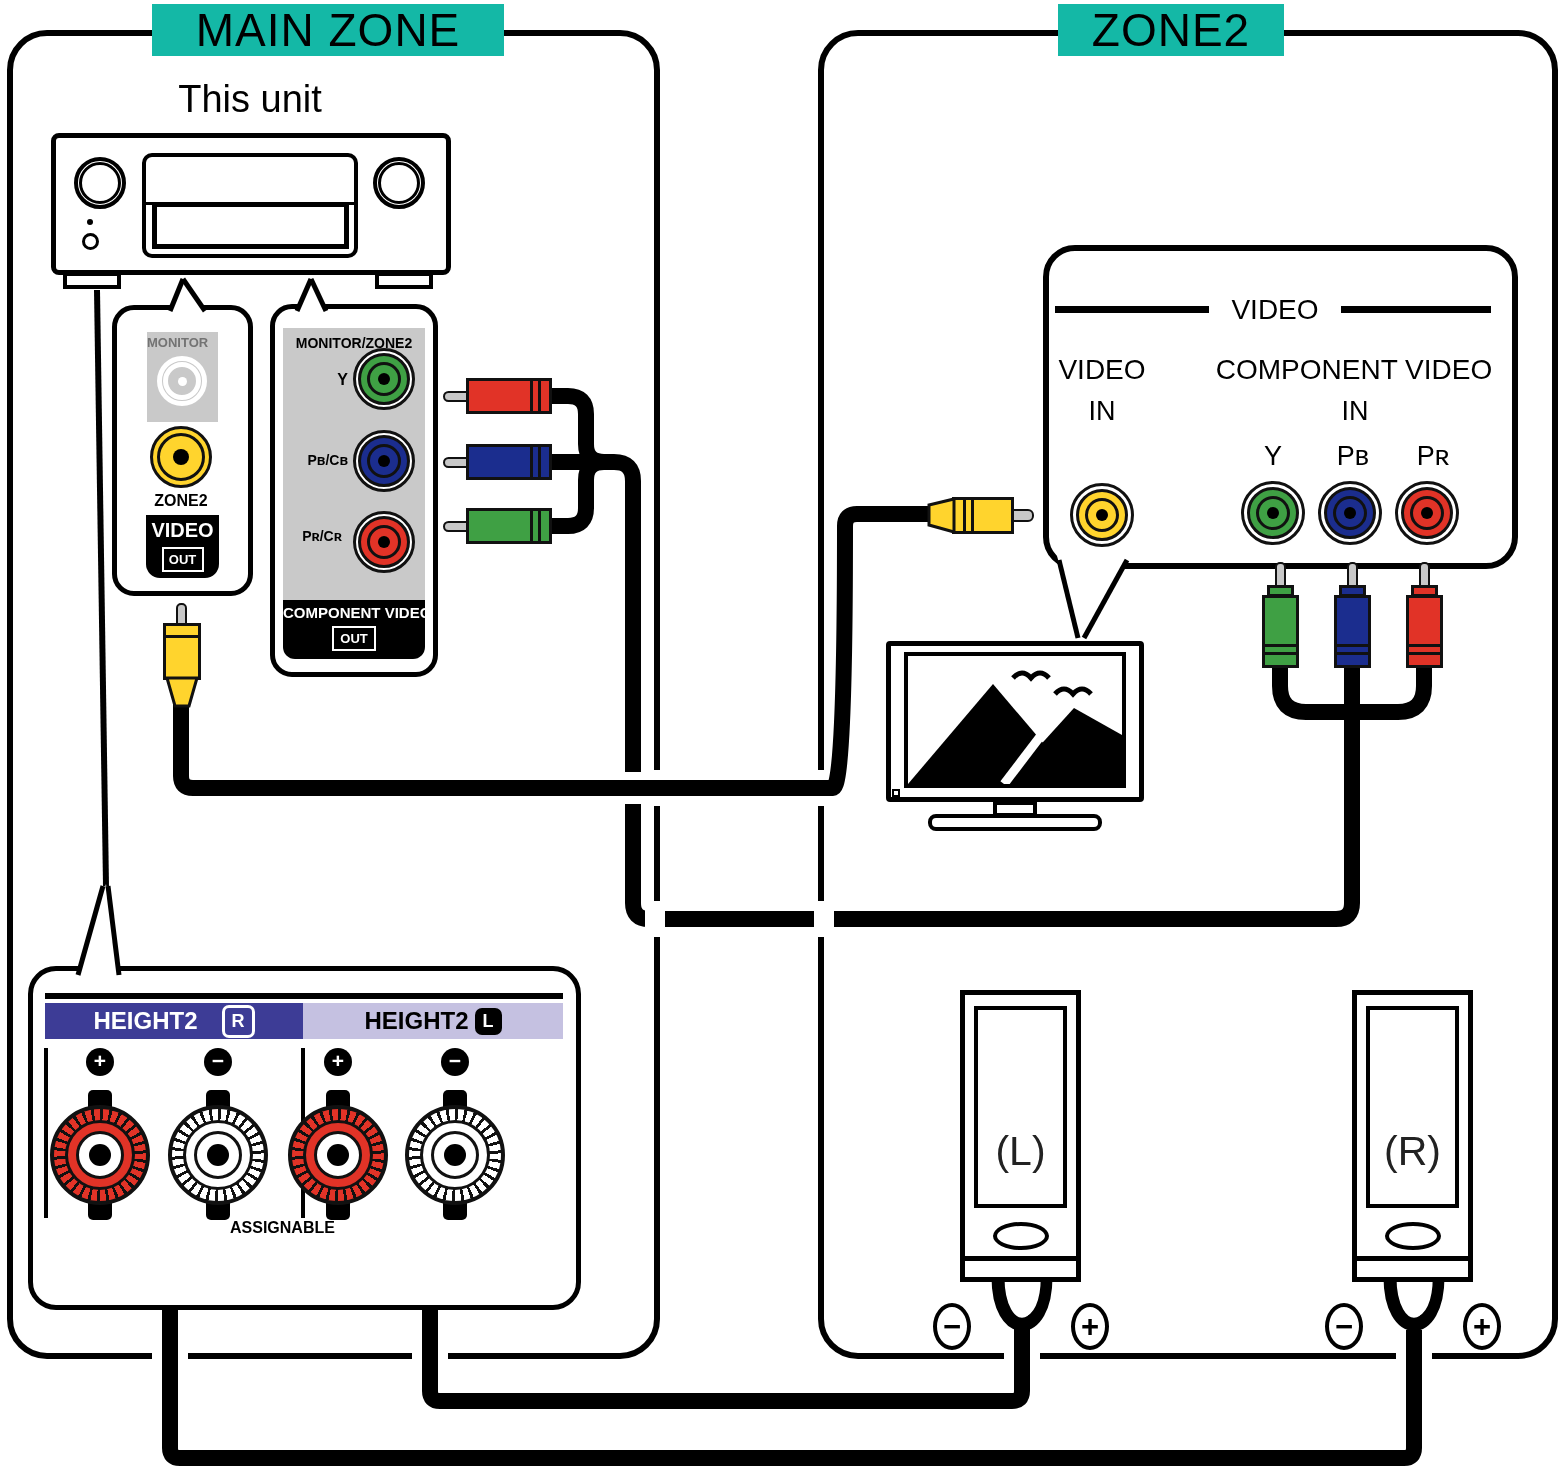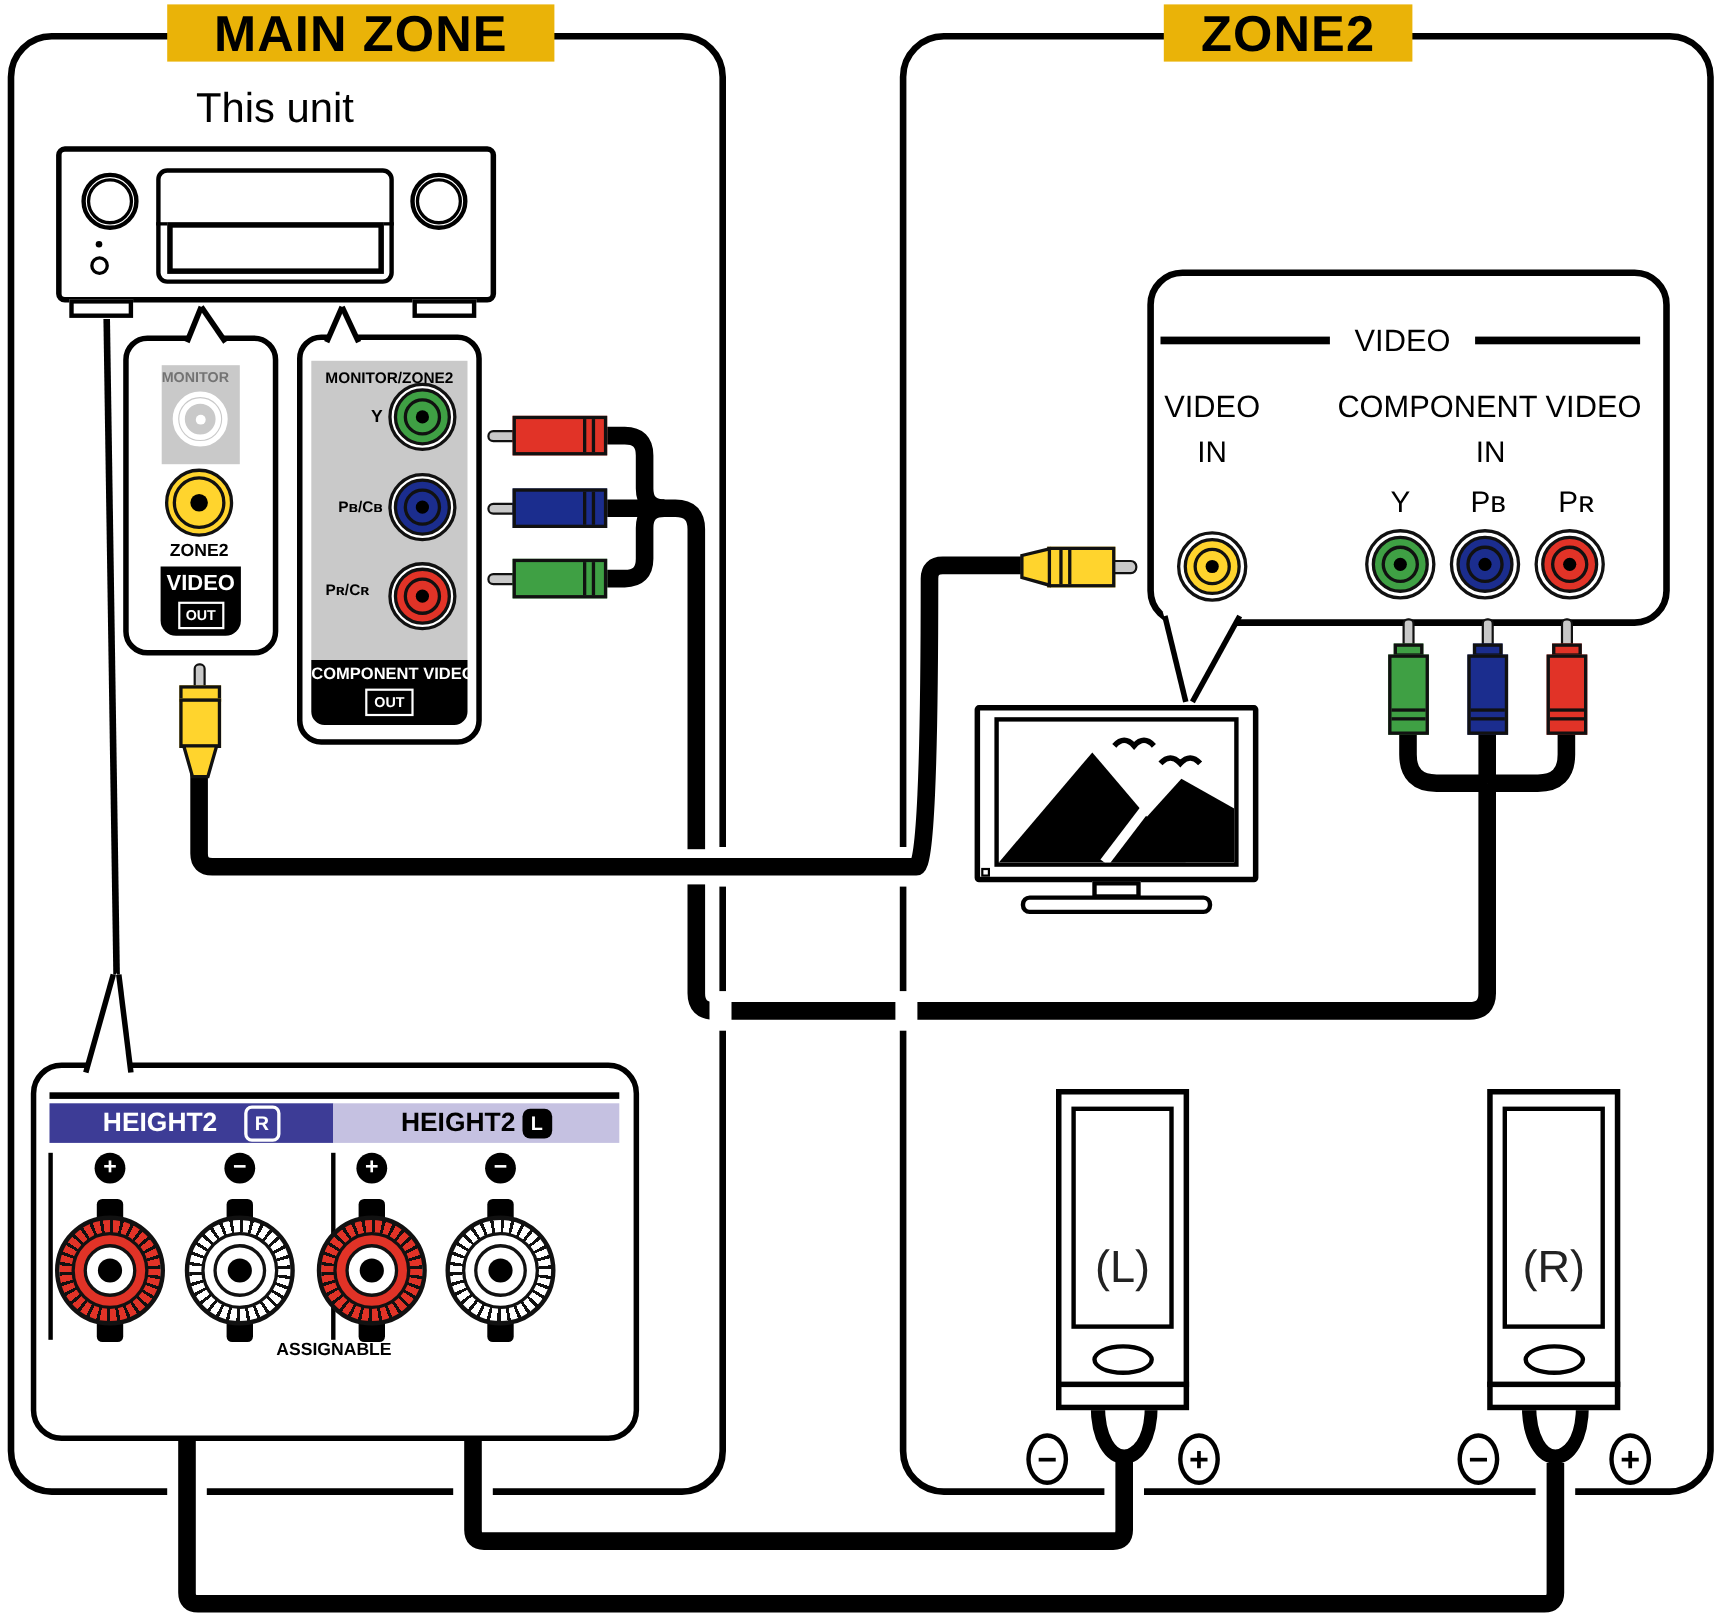--- a/index.html
+++ b/index.html
@@ -1,21 +1,21 @@
 <!DOCTYPE html>
 <html><head>
 <meta charset="utf-8">
 <style>
   html,body{margin:0;padding:0;background:#fff;}
   .stage{position:relative;width:1562px;height:1469px;background:#fff;overflow:hidden;
          font-family:"Liberation Sans","DejaVu Sans",sans-serif;color:#000;}
   .ab{position:absolute;box-sizing:border-box;}
   .ctr{display:flex;align-items:center;justify-content:center;}
   .zonebox{border:6px solid #000;border-radius:40px;background:transparent;}
-  .zonetitle{background:#eab308;font-weight:bold;font-size:46px;letter-spacing:1px;text-align:center;}
+  .zonetitle{background:#14b8a6;font-weight:normal;font-size:46px;letter-spacing:1px;text-align:center;}
   .panel{background:#fff;border:5px solid #000;border-radius:22px;}
   .grayrect{background:#c9c9c9;}
   .band{background:#000;color:#fff;}
   .outbox{border:2px solid #fff;color:#fff;font-weight:bold;font-size:13px;}
   
   .jack{width:64px;height:64px;border:3px solid #111;border-radius:50%;background:#fff;}
   .jack .m{width:46px;height:46px;border:3px solid #111;border-radius:50%;}
   .jack .i{width:28px;height:28px;border:3px solid #111;border-radius:50%;}
   .jack .c{width:12px;height:12px;background:#000;border-radius:50%;}
   
@@ -157,21 +157,21 @@
       </div>
   </div>
   <div class="ab lbl" style="left:296px;top:452px;width:52px;text-align:right;font-weight:bold;font-size:14px;">Pʙ/Cʙ</div>
   <div class="ab ctr jack" style="left:353px;top:430px;width:62px;height:62px;">
     <div class="m ctr" style="background:#1b2d8e;">
         <div class="i ctr" style="background:#1b2d8e;">
           <div class="c"></div>
         </div>
       </div>
   </div>
-  <div class="ab lbl" style="left:296px;top:528px;width:52px;text-align:left;font-weight:bold;font-size:14px;">Pʀ/Cʀ</div>
+  <div class="ab lbl" style="left:296px;top:528px;width:52px;text-align:center;font-weight:bold;font-size:14px;">Pʀ/Cʀ</div>
   <div class="ab ctr jack" style="left:353px;top:511px;width:62px;height:62px;">
     <div class="m ctr" style="background:#e13327;">
         <div class="i ctr" style="background:#e13327;">
           <div class="c"></div>
         </div>
       </div>
   </div>
   <div class="ab band" style="left:283px;top:600px;width:142px;height:59px;border-radius:0 0 12px 12px;">
     <div class="lbl" style="text-align:center;font-weight:bold;font-size:15px;margin-top:4px;">COMPONENT VIDEO</div>
     <div class="outbox ctr" style="width:40px;height:21px;margin:5px auto 0;">OUT</div>
@@ -323,21 +323,21 @@
   <div class="ab" style="left:443px;top:1090px;width:24px;height:22px;background:#000;border-radius:5px;"></div>
   <div class="ab" style="left:443px;top:1196px;width:24px;height:24px;background:#000;border-radius:5px;"></div>
   <div class="ab ctr post" style="left:405px;top:1105px;background:repeating-conic-gradient(#111 0deg 4deg,#fff 4deg 12deg);">
     <div class="ring ctr" style="background:#fff;">
         <div class="wht ctr">
           <div class="hole"></div>
         </div>
       </div>
   </div>
 
-  <div class="ab lbl" style="left:216px;top:1219px;width:140px;text-align:right;font-weight:bold;font-size:16px;">ASSIGNABLE</div>
+  <div class="ab lbl" style="left:230px;top:1219px;width:140px;text-align:left;font-weight:bold;font-size:16px;">ASSIGNABLE</div>
 
   <div class="ab spk" style="left:960px;top:990px;width:121px;height:292px;"></div>
   <div class="ab" style="left:974px;top:1006px;width:93px;height:202px;border:4px solid #000;"></div>
   <div class="ab lbl" style="left:974px;top:1128px;width:93px;text-align:center;font-size:41px;color:#222;">(L)</div>
   <div class="ab" style="left:993px;top:1222px;width:56px;height:28px;border:4px solid #000;border-radius:50%;"></div>
   <div class="ab" style="left:960px;top:1256px;width:121px;height:5px;background:#000;"></div>
   <div class="ab spkbadge" style="left:933px;top:1303px;">−</div>
   <div class="ab spkbadge" style="left:1071px;top:1303px;">+</div>
 
   <div class="ab spk" style="left:1352px;top:990px;width:121px;height:292px;"></div>

